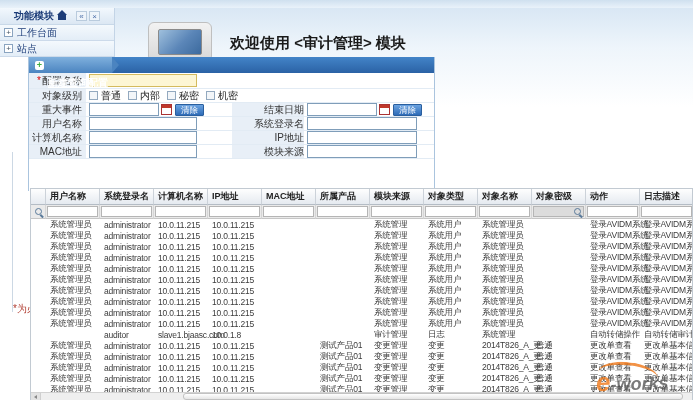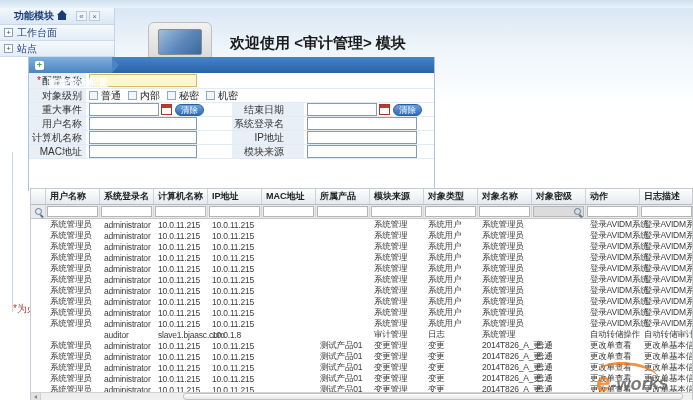--- a/index.html
+++ b/index.html
@@ -49,31 +49,31 @@
     line-height:8px; text-align:center; font-weight:bold; margin-right:4px; }
   #form-tab span.t { color:#fff; font-size:10px; font-weight:bold; text-decoration:underline; white-space:nowrap;margin-top:36px; }
   .frow { display:flex; align-items:center; border-bottom:1px solid #e2ebf4; }
   .frow.h16 { height:16px; } .frow.h14 { height:14px; }
   .flab { width:57px; height:100%; background:#e8eff7; color:#333; font-size:10px;
     display:flex; align-items:center; justify-content:flex-end; padding-right:4px; white-space:nowrap; flex:none; }
   .flab .req { color:#d00; margin-right:1px; }
   .fcontent { display:flex; align-items:center; padding-left:3px; flex:none; }
   .fcontent.lw { width:146px; }
   .flab2 { width:72px; height:100%; background:#e8eff7; color:#333; font-size:10px;
-    display:flex; align-items:center; justify-content:flex-end; padding-right:20px; white-space:nowrap; flex:none; }
+    display:flex; align-items:center; justify-content:flex-end; padding-right:0; white-space:nowrap; flex:none; }
   .tin { height:13px; border:1px solid #7f9db9; background:#fff; font-size:9px; padding:0 2px;
     font-family:inherit; }
   .tin.w108 { width:108px; } .tin.w110 { width:110px; } .tin.w70 { width:70px; }
   .tin.yellow { background:#fdf6d4; border-color:#d4bb5e; }
   .cb { display:flex; align-items:center; margin-right:7px; font-size:10px; color:#222; cursor:pointer; }
   .cbbox { width:9px; height:9px; border:1px solid #93a9bf; background:#f3f6f9; margin-right:3px; flex:none; }
   .cal { width:11px; height:11px; position:relative; background:#fff; border:1px solid #a33; margin-left:2px;
     cursor:pointer; flex:none; }
   .cal:before { content:""; position:absolute; left:0; top:0; width:100%; height:3px; background:#c0392b; }
-  .clear-btn { height:12px; padding:0 5px; margin-left:3px; border-radius:6px; border:1px solid #2a5f9e;
+  .clear-btn { height:12px; padding:0 5px; margin-left:3px; border-radius:1px; border:1px solid #2a5f9e;
     background:linear-gradient(180deg,#6aa2e0,#2e6cb8); color:#fff; font-size:8.5px; line-height:11px;
     cursor:pointer; white-space:nowrap; }
   
   #grid { left:30px; top:188px; width:663px; height:212px; background:#fff;
     border:1px solid #c2cad2; border-bottom:none; z-index:4; overflow:hidden; }
   .gr { display:flex; }
   #ghead .gc { height:16px; background:linear-gradient(180deg,#fefefe,#e5eaf0);
     border-right:1px solid #ccd2d9; border-bottom:1px solid #b4bcc5; font-size:9px; font-weight:bold;
     color:#222; display:flex; align-items:center; padding-left:4px; overflow:hidden; white-space:nowrap; cursor:pointer; }
   #gfilter .gc { height:14px; background:#eaeaea; border-right:1px solid #d6d6d6; border-bottom:1px solid #c6c6c6;

